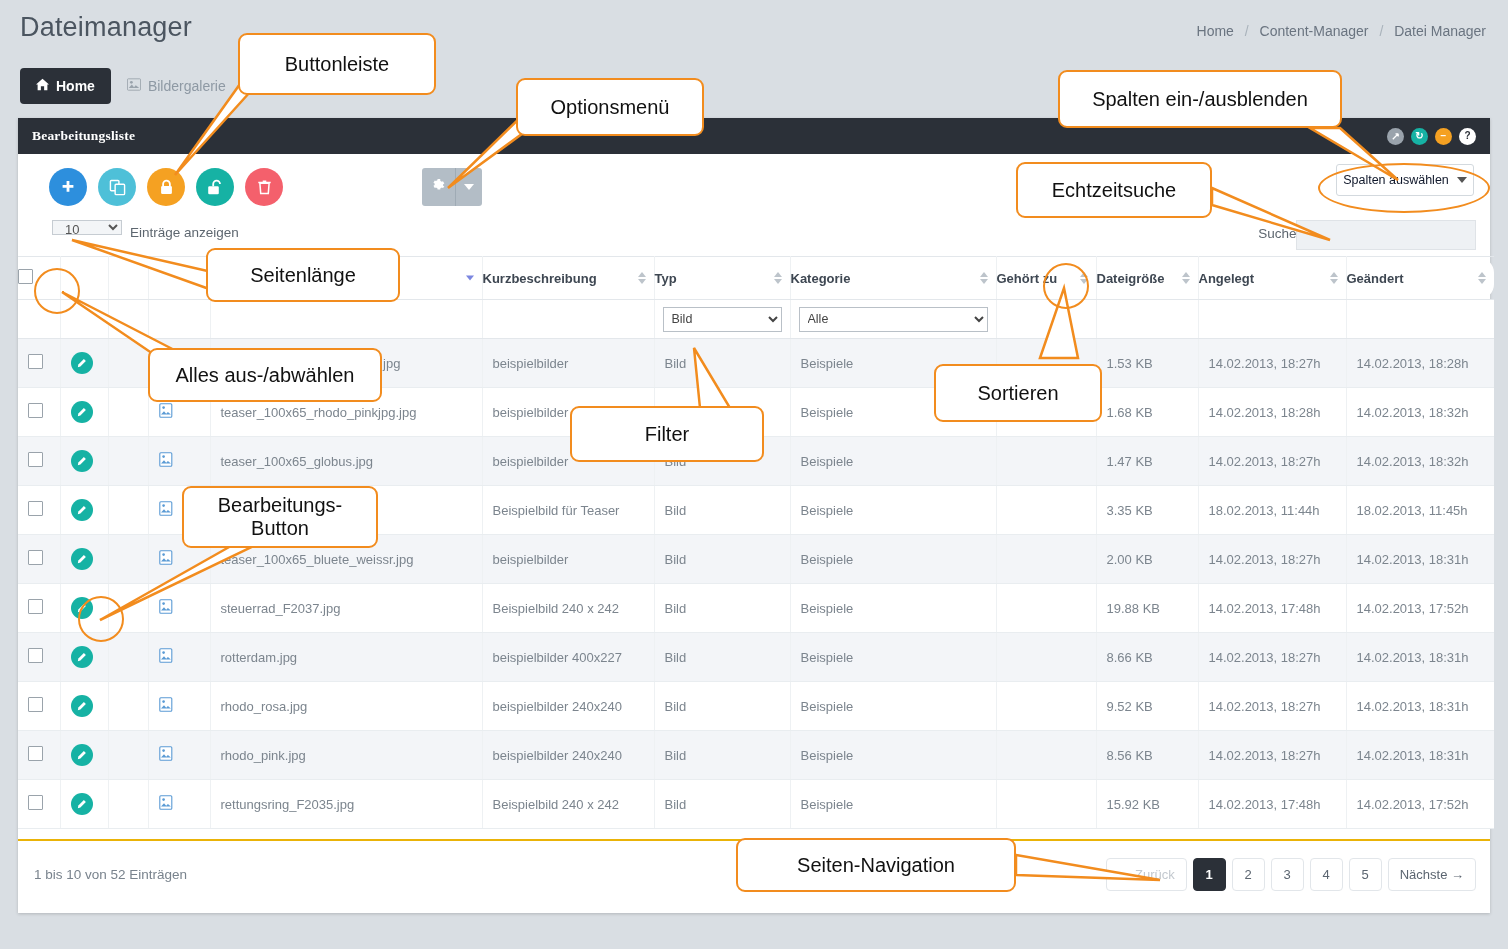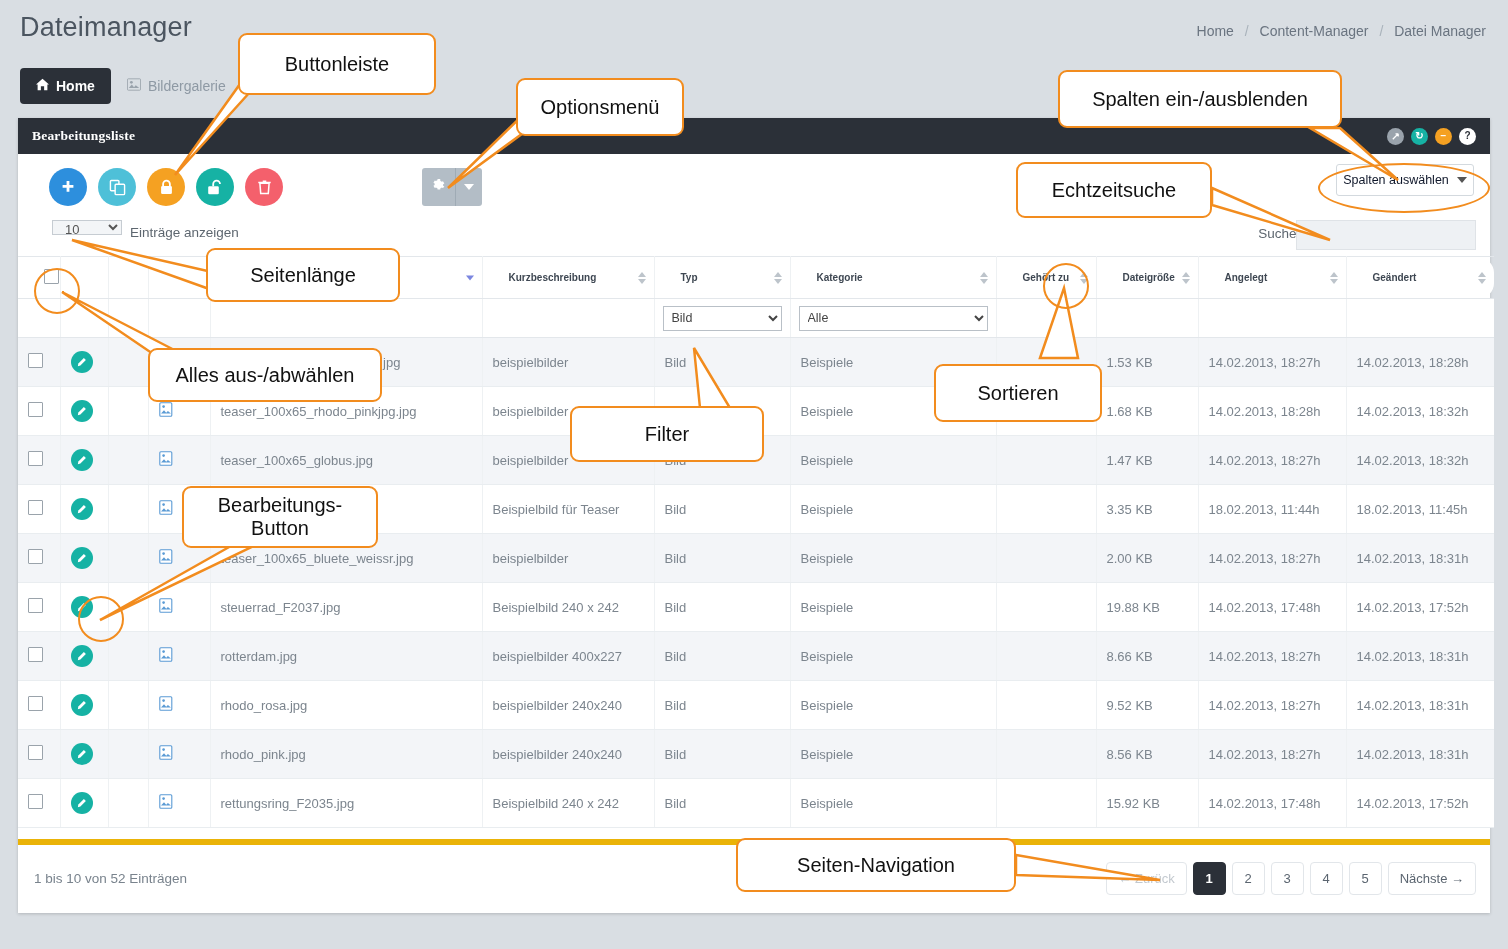--- a/index.html
+++ b/index.html
@@ -94,22 +94,22 @@
     border:1px solid #d3d9de; background:#fff; border-radius:3px;
     font-size:12.5px; color:#0f172a; display:flex; align-items:center;
     justify-content:center; gap:8px; cursor:pointer;
   }
 
   
   table { border-collapse:collapse; width:1472px; table-layout:fixed; }
   thead th {
     background:#fff; border-top:1px solid #e3e7eb; border-bottom:1px solid #e3e7eb;
     border-right:1px solid #eef1f3;
-    font-size:10px; color:#3e4752; font-weight:bold;
-    text-align:left; padding:12px 26px; height:41px; position:relative;
+    font-size:13px; color:#3e4752; font-weight:bold;
+    text-align:left; padding:12px 0; height:41px; position:relative;
     white-space:nowrap;
   }
   thead th .sort {
     position:absolute; right:8px; top:50%; transform:translateY(-50%);
     display:flex; flex-direction:column; gap:2px; cursor:pointer;
   }
   .ar-up { width:0;height:0;border-left:4px solid transparent;border-right:4px solid transparent;border-bottom:5px solid #bdc4cb; }
   .ar-dn { width:0;height:0;border-left:4px solid transparent;border-right:4px solid transparent;border-top:5px solid #bdc4cb; }
   .ar-dn.active { border-top-color:#7b86e0; }
   tr.filter-row td {
@@ -134,21 +134,21 @@
   }
   .edit-dot {
     width:22px;height:22px;border-radius:50%;background:#16b2a4;
     display:flex;align-items:center;justify-content:center;cursor:pointer;
   }
   .img-ic { cursor:pointer; }
 
   
   #tfoot-row {
     position:absolute; left:0; bottom:0; width:1472px; height:74px;
-    background:#fff; border-top:6px solid #eab308;
+    background:#fff; border-top:2px solid #eab308;
   }
   #info-text { position:absolute; left:16px; top:26px; font-size:13.5px; color:#79838d; }
   #pager { position:absolute; right:14px; top:17px; display:flex; gap:6px; }
   .pg {
     min-width:33px; height:33px; padding:0 11px; border:1px solid #e2e6ea;
     background:#fff; border-radius:4px; display:flex; align-items:center;
     justify-content:center; font-size:13px; color:#5b6570; cursor:pointer;
   }
   .pg.active { background:#2b3038; color:#fff; border-color:#2b3038; font-weight:bold; }
   .pg.disabled { color:#c3c9cf; cursor:default; }
@@ -671,21 +671,21 @@
 
   <polygon points="1016,855 1160,880 1016,875" fill="#ffffff" stroke="#f28c1e" stroke-width="2.5"></polygon>
 </svg>
 
 <div class="hl-ellipse" style="left:34px;  top:268px; width:46px;  height:46px;"></div>
 <div class="hl-ellipse" style="left:78px;  top:596px; width:46px;  height:46px;"></div>
 <div class="hl-ellipse" style="left:1043px;top:263px; width:46px;  height:46px;"></div>
 <div class="hl-ellipse" style="left:1318px;top:163px; width:172px; height:50px;"></div>
 
 <div class="callout" style="left:238px; top:33px;  width:198px; height:62px;">Buttonleiste</div>
-<div class="callout" style="left:516px; top:78px;  width:168px; height:58px;">Optionsmenü</div>
+<div class="callout" style="left:516px; top:78px;  width:188px; height:58px;">Optionsmenü</div>
 <div class="callout" style="left:1058px;top:70px;  width:284px; height:58px;">Spalten ein-/ausblenden</div>
 <div class="callout" style="left:1016px;top:162px; width:196px; height:56px;">Echtzeitsuche</div>
 <div class="callout" style="left:206px; top:248px; width:194px; height:54px;">Seitenlänge</div>
 <div class="callout" style="left:148px; top:348px; width:234px; height:54px;">Alles aus-/abwählen</div>
 <div class="callout" style="left:570px; top:406px; width:194px; height:56px;">Filter</div>
 <div class="callout" style="left:934px; top:364px; width:168px; height:58px;">Sortieren</div>
 <div class="callout" style="left:182px; top:486px; width:196px; height:62px; white-space:pre-line;"><span>Bearbeitungs-
 Button</span></div>
 <div class="callout" style="left:736px; top:838px; width:280px; height:54px;">Seiten-Navigation</div>
 

